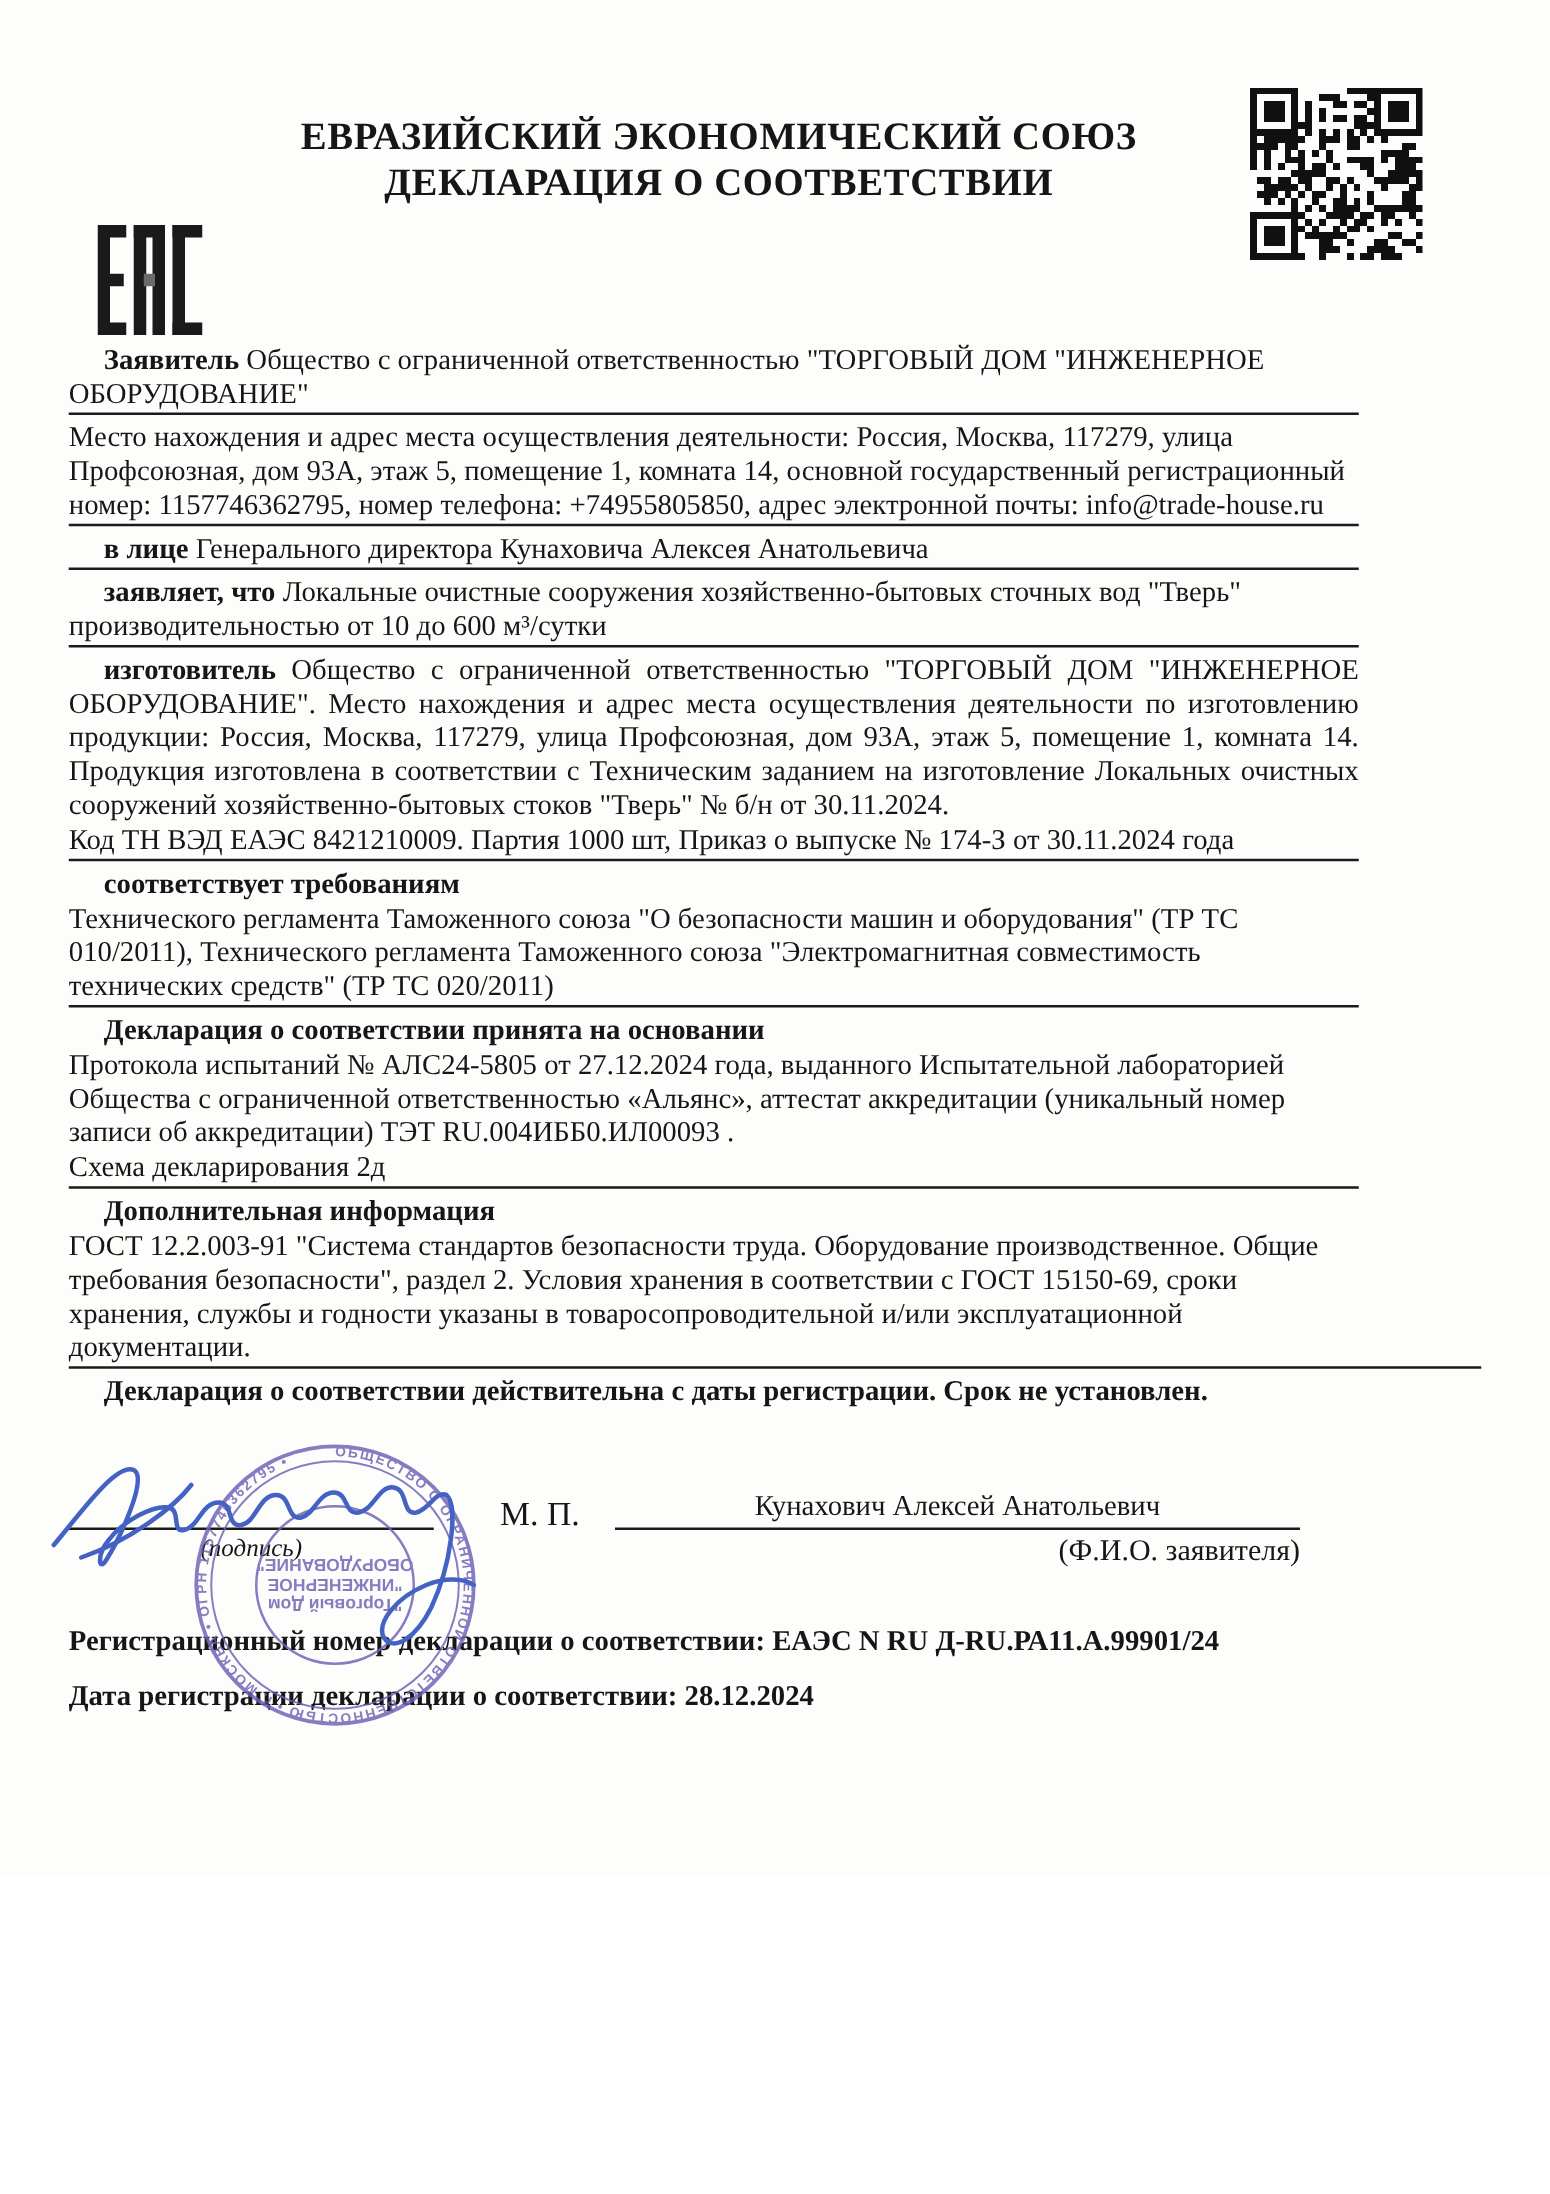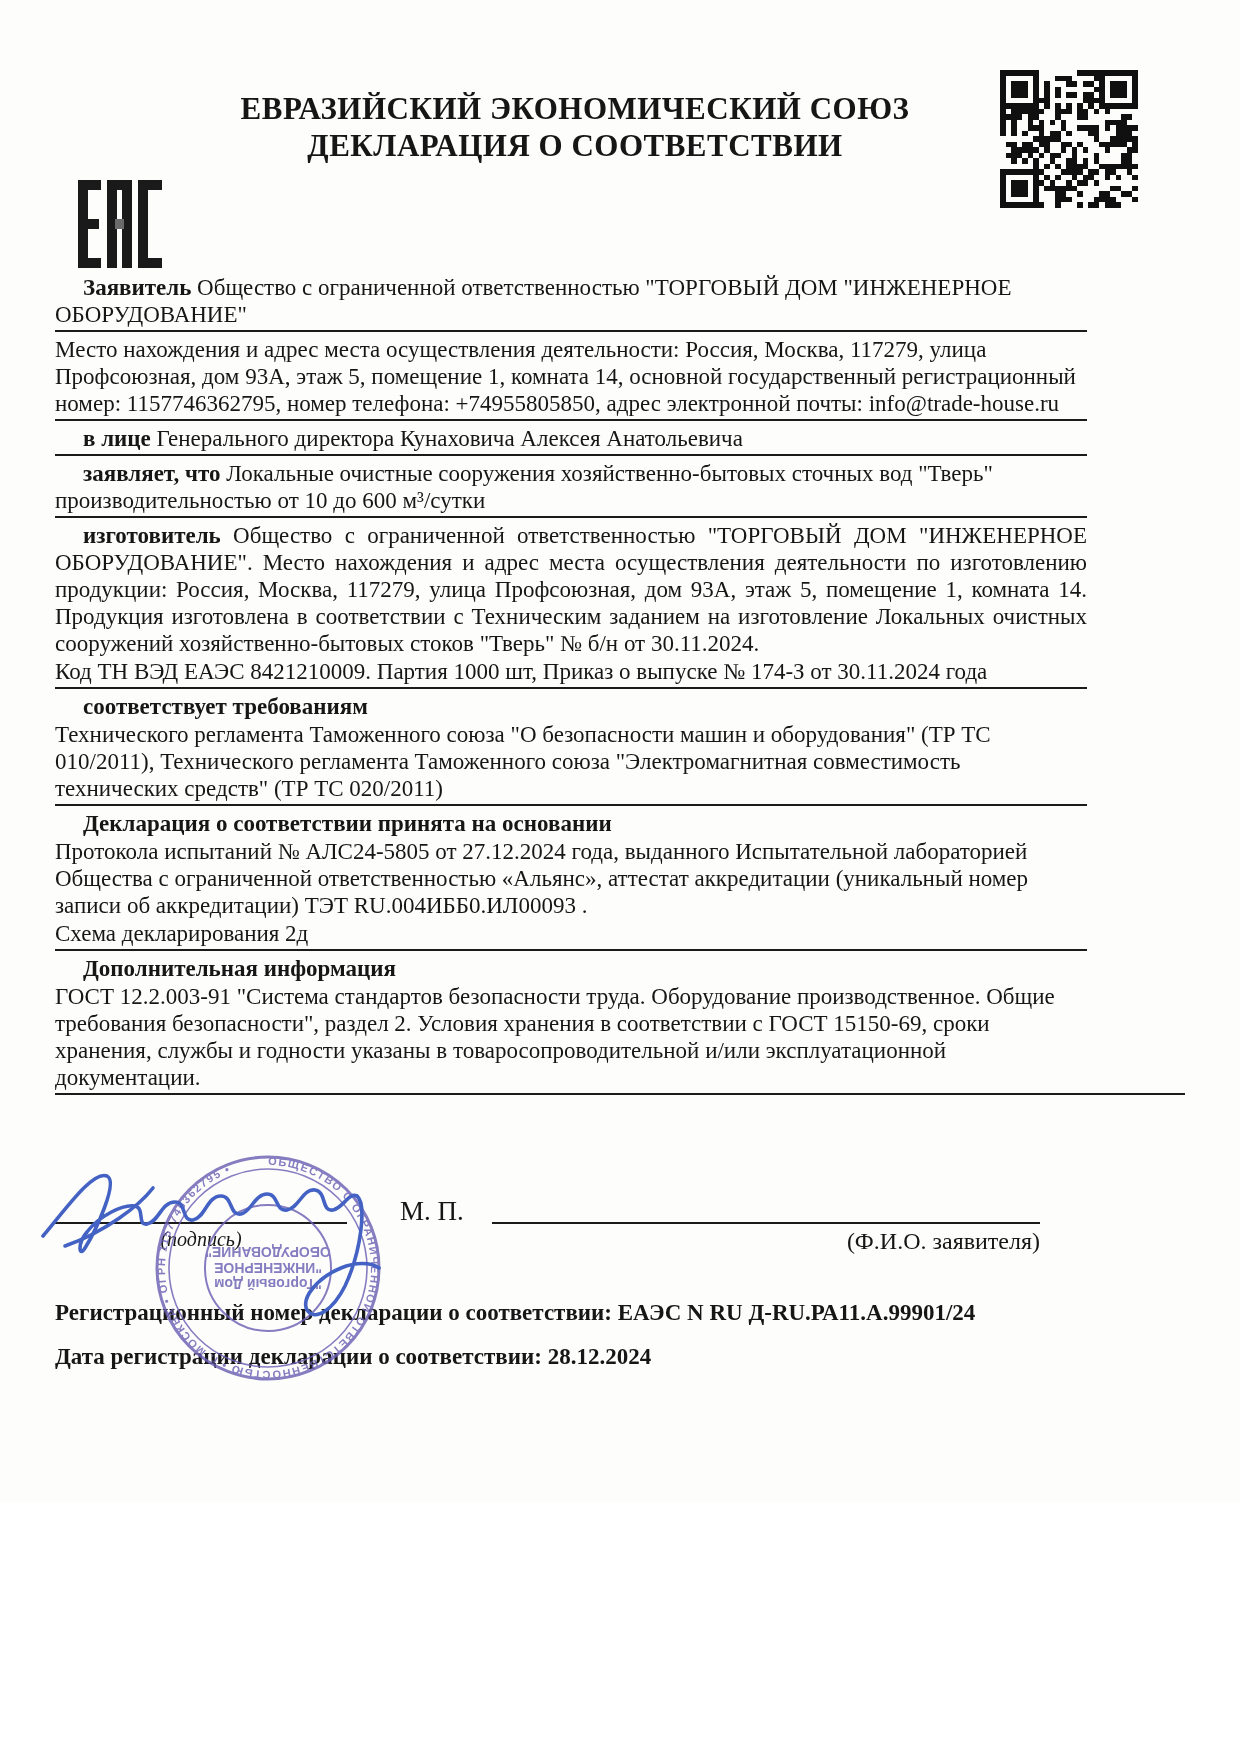--- a/index.html
+++ b/index.html
@@ -427,32 +427,34 @@
 
     <p><b>Декларация о соответствии принята на основании</b></p>
     <p><span>Протокола испытаний № АЛС24-5805 от 27.12.2024 года, выданного Испытательной лабораторией Общества с ограниченной ответственностью «Альянс», аттестат аккредитации (уникальный номер записи об аккредитации) ТЭТ RU.004ИББ0.ИЛ00093 .</span></p>
     <p><span>Схема декларирования 2д</span></p>
     <div class="rule"></div>
 
     <p><b>Дополнительная информация</b></p>
     <p><span>ГОСТ 12.2.003-91 "Система стандартов безопасности труда. Оборудование производственное. Общие требования безопасности", раздел 2. Условия хранения в соответствии с ГОСТ 15150-69, сроки хранения, службы и годности указаны в товаросопроводительной и/или эксплуатационной документации.</span></p>
     <div class="rule wide"></div>
 
+    <p><b>Декларация о соответствии  действительна с даты регистрации. Срок не  установлен.</b></p>
   </div>
 
   <svg class="signature-svg" width="420" height="215" viewBox="0 0 420 215">
     <g fill="none" stroke="#4362c4" stroke-width="3.6" stroke-linecap="round" stroke-linejoin="round">
       <path d="M8 96 C30 70 58 30 72 36 C84 42 60 92 50 108 C44 118 42 104 52 92 C64 76 88 64 100 66 C110 68 102 86 112 84 C124 82 126 62 140 62 C152 62 146 82 158 80 C170 78 172 56 186 56 C198 56 194 76 206 74 C216 72 220 54 232 54 C244 54 240 72 252 70 C264 68 268 48 280 50 C292 52 286 72 298 70 C308 68 314 52 322 56"></path>
       <path d="M322 56 C332 64 326 112 310 146 C298 170 280 182 272 170 C266 158 282 138 306 128 C320 122 336 122 344 128"></path>
       <path d="M30 106 C70 92 104 66 118 48"></path>
     </g>
   </svg>
   <div class="sig-line"></div>
   <div class="sig-caption">(подпись)</div>
   <div class="mp">М. П.</div>
+  <div class="fio-name">Кунахович Алексей Анатольевич</div>
   <div class="fio-line"></div>
   <div class="fio-caption">(Ф.И.О. заявителя)</div>
 
   <div class="stamp">
     <svg width="232" height="232" viewBox="0 0 232 232">
       <g fill="none" stroke="#6c61b5">
         <circle cx="116" cy="116" r="111" stroke-width="3"></circle>
         <circle cx="116" cy="116" r="99" stroke-width="1.6"></circle>
         <circle cx="116" cy="116" r="63" stroke-width="2"></circle>
       </g>

